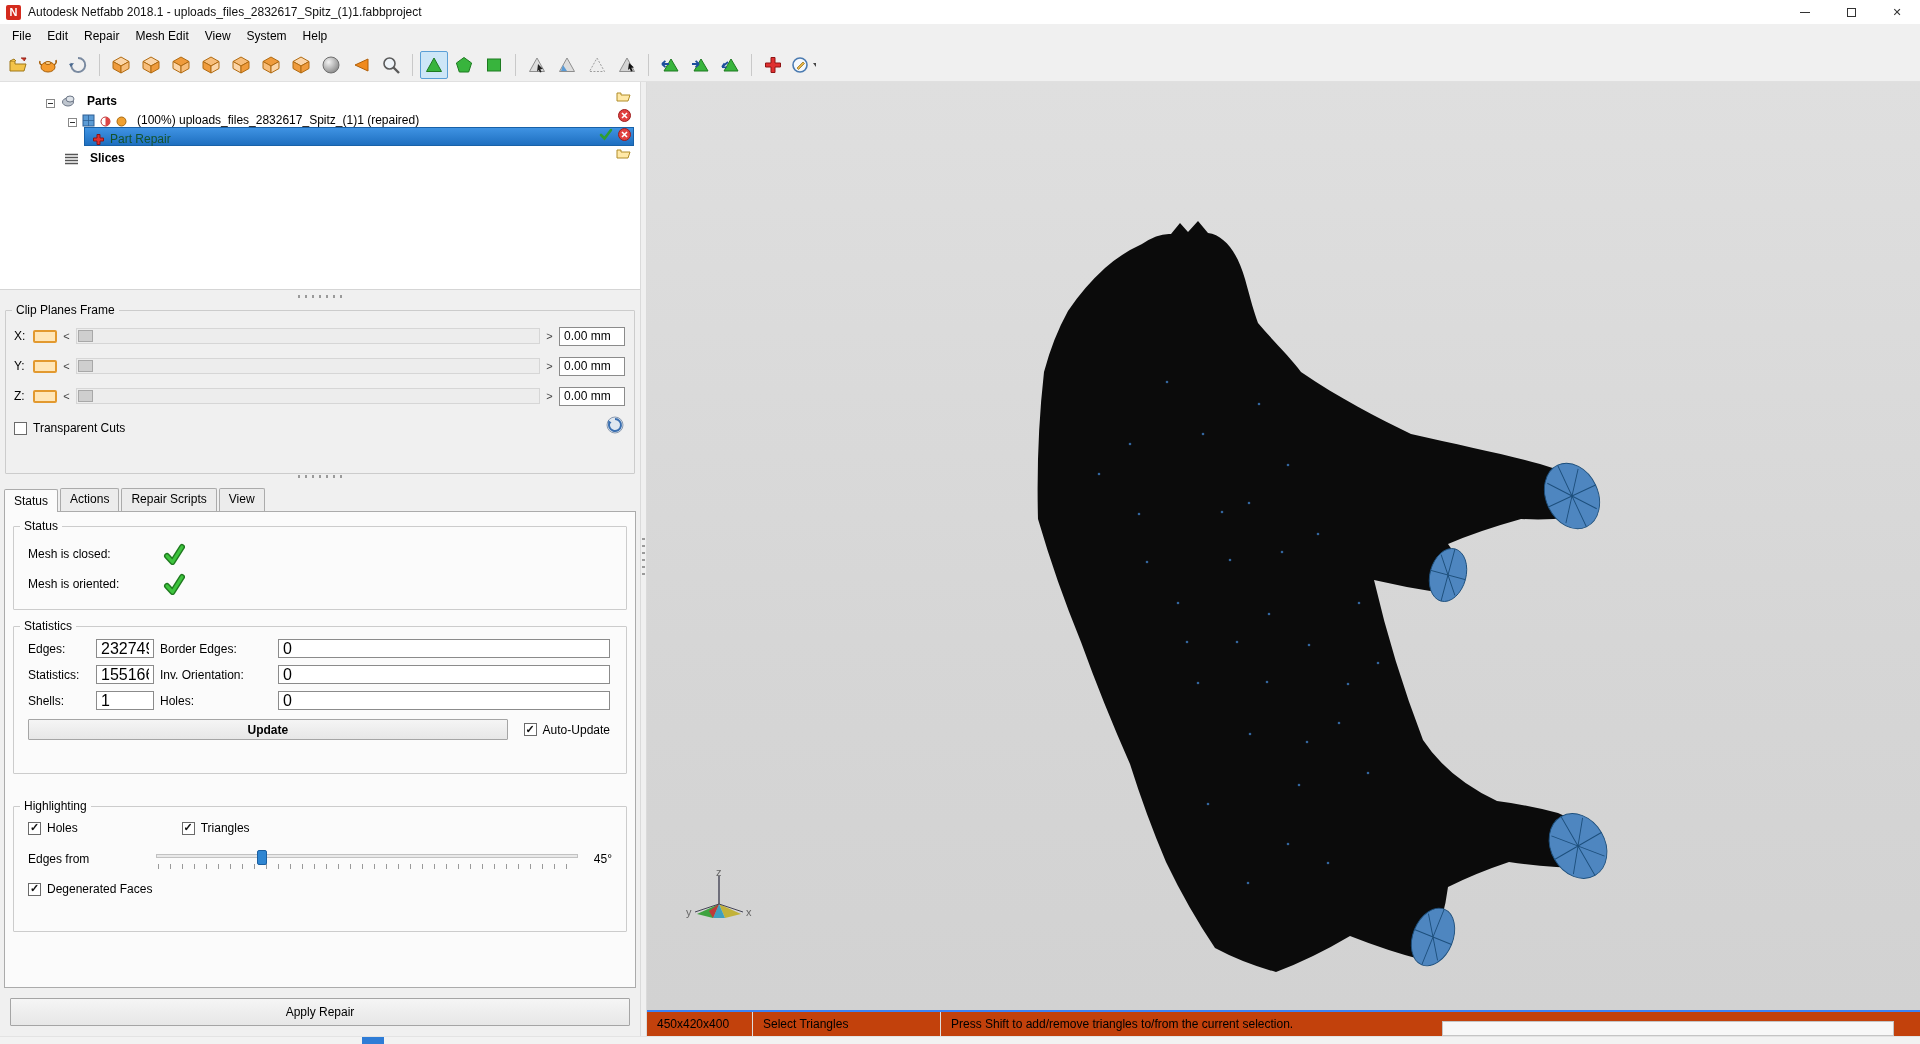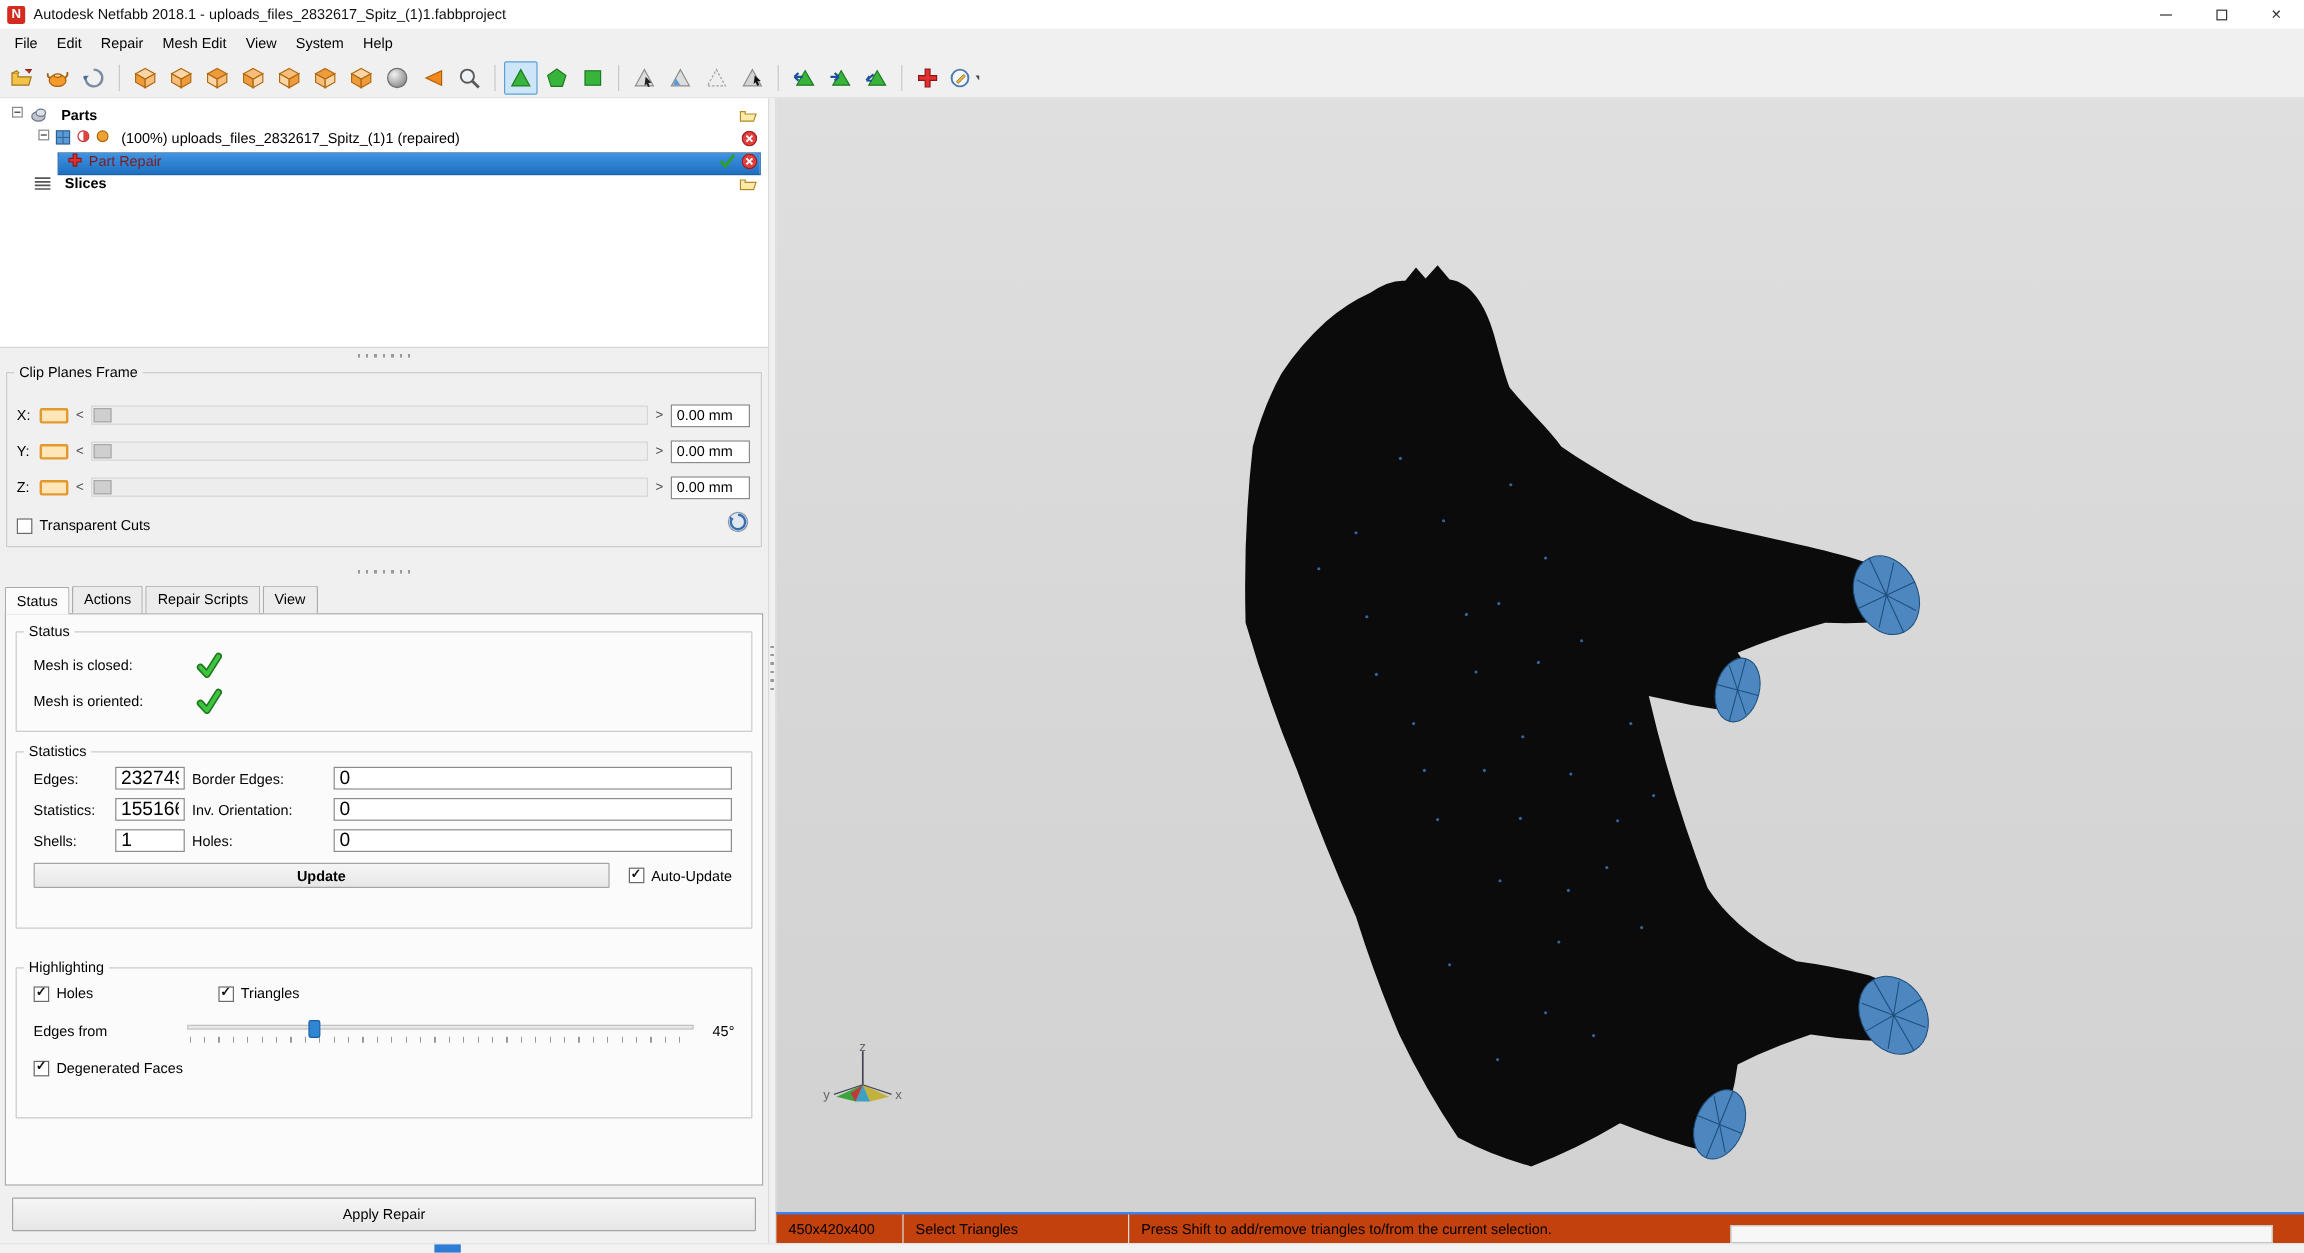--- a/index.html
+++ b/index.html
@@ -29,47 +29,47 @@
 
   
   .main { flex:1 1 auto; display:flex; min-height:0; }
   .left-panel { width:640px; flex:0 0 640px; display:flex; flex-direction:column; background:#f0f0f0; min-height:0; }
   .vsplit { width:7px; flex:0 0 7px; background:#f0f0f0; border-left:1px solid #dadada; border-right:1px solid #dadada; display:flex; align-items:center; justify-content:center; }
   .vsplit .dots-v { width:3px; height:42px; background:repeating-linear-gradient(180deg,#9a9a9a 0 2px,transparent 2px 7px); }
   .right-area { flex:1 1 auto; display:flex; flex-direction:column; min-width:0; }
 
   
   .tree-panel { height:208px; flex:0 0 208px; background:#fff; border-bottom:1px solid #d5d5d5; padding-top:7px; overflow:hidden; }
-  .tree-row { height:19px; display:flex; align-items:flex-start; position:relative; font-size:12px; }
+  .tree-row { height:19px; display:flex; align-items:flex-end; position:relative; font-size:12px;margin-left:36px; }
   .tree-row .lbl { margin-left:5px; white-space:nowrap; }
   .bold { font-weight:bold; }
   .expand-box { width:9px; height:9px; border:1px solid #898989; background:#fff; position:relative; flex:0 0 9px; }
   .expand-box::after { content:""; position:absolute; left:1px; right:1px; top:3px; height:1px; background:#333; }
   .r-parts { padding-left:10px; gap:6px; }
   .r-part { padding-left:32px; gap:5px; }
   .r-repair { padding-left:56px; }
   .r-slices { padding-left:28px; gap:6px; }
   .sel-bar { position:absolute; left:48px; right:6px; top:0; bottom:0; background:linear-gradient(180deg,#3f93e3,#1e6fc0); border:1px solid #1861a8; }
-  .r-repair .lbl { color:#7f1d1d; position:relative; z-index:1; margin-left:5px; }
+  .r-repair .lbl { color:#14532d; position:relative; z-index:1; margin-left:5px; }
   .r-repair .icon { position:relative; z-index:1; }
   .right-abs { position:absolute; display:flex; align-items:center; gap:5px; right:9px; top:1px; z-index:2; }
   .icon { display:inline-flex; align-items:center; justify-content:center; }
 
   
   .hsplit { height:12px; flex:0 0 12px; display:flex; align-items:center; justify-content:center; }
   .hsplit .dots-h { width:44px; height:3px; background:repeating-linear-gradient(90deg,#9a9a9a 0 2px,transparent 2px 7px); }
 
   
   .groupbox { border:1px solid #cccccc; position:relative; border-radius:1px; }
   .gb-title { position:absolute; top:-8px; left:6px; padding:0 4px; font-size:12px; background:#f0f0f0; }
   .gb-title.on-white { background:#fbfbfb; }
 
   
   .clip-panel { height:168px; flex:0 0 168px; padding:8px 5px 0 5px; }
-  .clip-gb { height:146px; padding-top:20px; }
+  .clip-gb { height:164px; padding-top:10px; }
   .clip-row { display:flex; align-items:center; height:30px; padding:0 9px 0 8px; gap:5px; }
   .axis-lbl { width:14px; }
   .swatch { width:24px; height:13px; background:#ffe6b8; border:2px solid #e2992f; border-radius:2px; }
   .clip-arrow { font-size:11px; color:#444; width:9px; text-align:center; }
   .clip-track { flex:1; height:16px; background:#ededed; border:1px solid #d6d6d6; position:relative; }
   .clip-handle { position:absolute; left:1px; top:1px; width:15px; height:12px; background:#cfcfcf; border:1px solid #a8a8a8; }
   .clip-input { width:66px; height:19px; border:1px solid #8b8b8b; background:#fff; font-family:"Liberation Sans",sans-serif; font-size:12px; padding:0 4px; }
   .clip-bottom { display:flex; align-items:flex-end; padding:4px 9px 0 8px; }
   .cb { display:inline-flex; align-items:center; gap:6px; }
   .cb .box { width:13px; height:13px; border:1px solid #6a6a6a; background:#fff; display:inline-flex; align-items:center; justify-content:center; font-size:12px; line-height:1; color:#111; }

